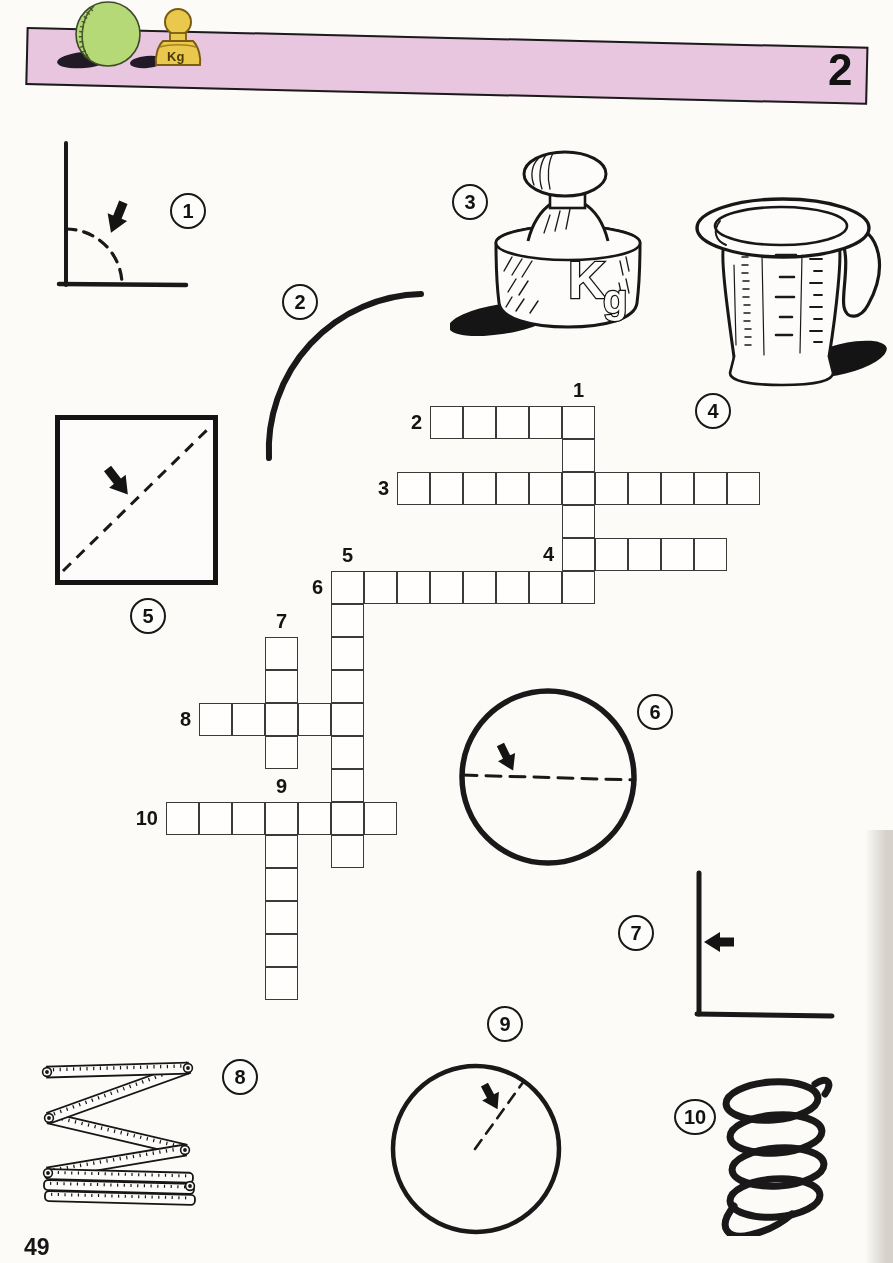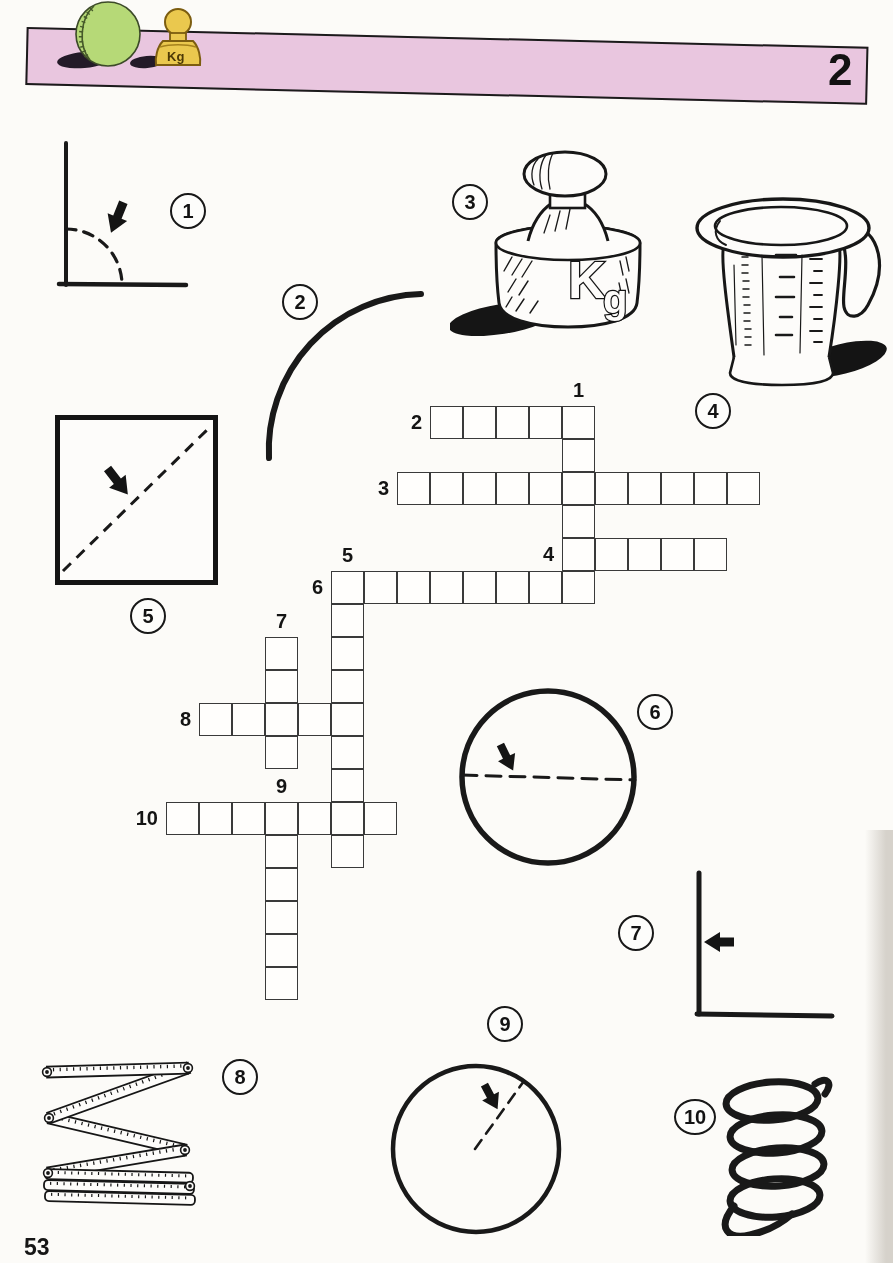--- a/index.html
+++ b/index.html
@@ -273,14 +273,14 @@
     <div class="badge" style="width: 36px; left: 452px; top: 184px;">3</div>
     <div class="badge" style="width: 36px; left: 695px; top: 393px;">4</div>
     <div class="badge" style="width: 36px; left: 130px; top: 598px;">5</div>
     <div class="badge" style="width: 36px; left: 637px; top: 694px;">6</div>
     <div class="badge" style="width: 36px; left: 618px; top: 915px;">7</div>
     <div class="badge" style="width: 36px; left: 222px; top: 1059px;">8</div>
     <div class="badge" style="width: 36px; left: 487px; top: 1006px;">9</div>
     <div class="badge" style="width: 42px; left: 674px; top: 1099px;">10</div>
   </div>
 
-<div class="pagenum">53</div>
+<div class="pagenum">49</div>
 <div class="edge-shadow"></div>
 
 </body></html>

